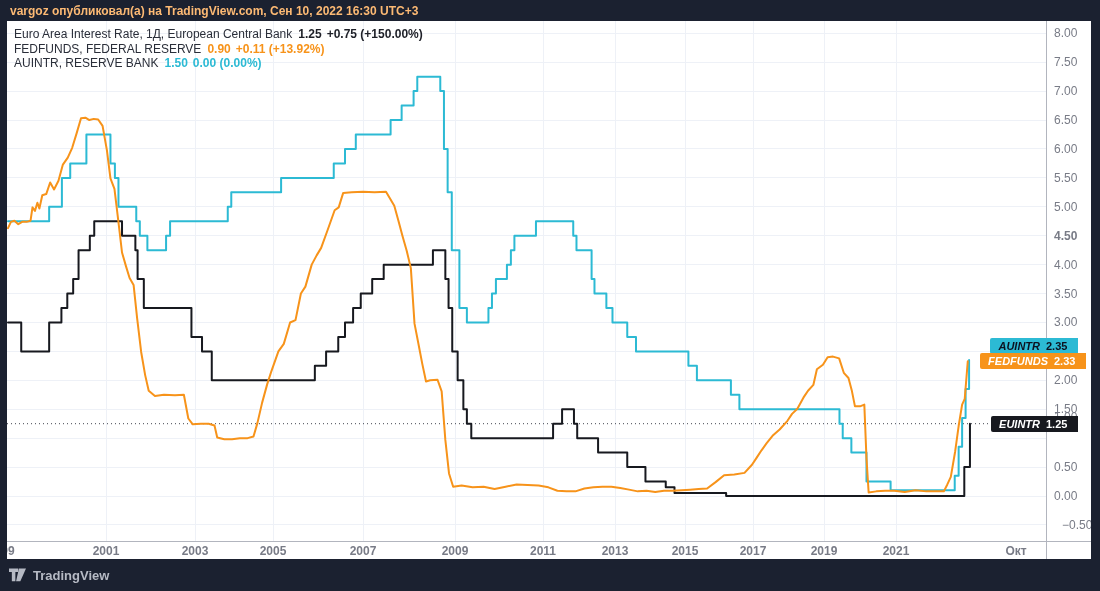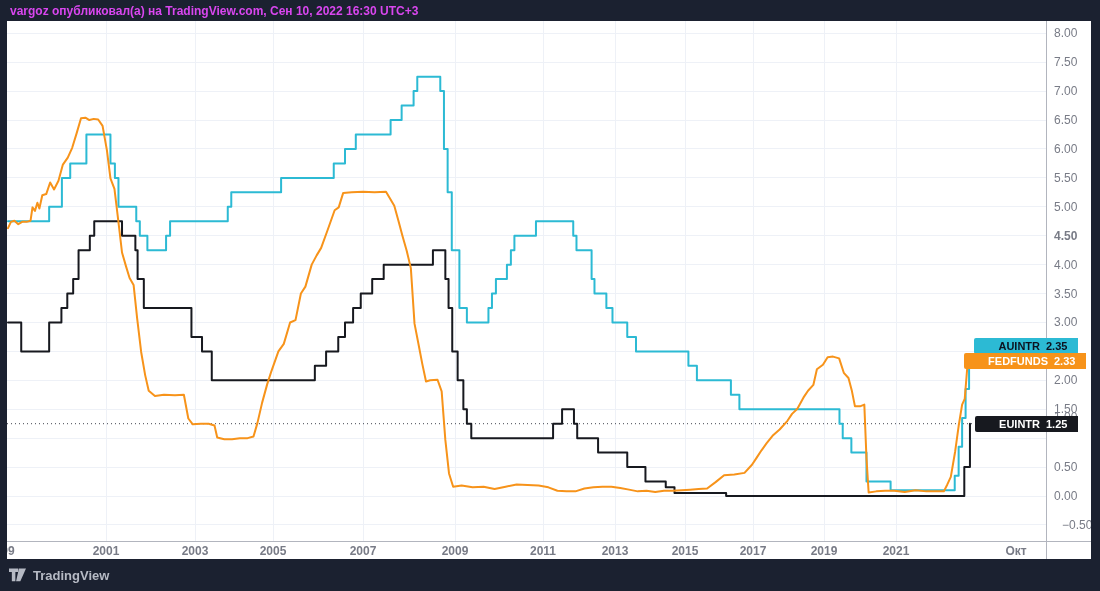--- a/index.html
+++ b/index.html
@@ -1,38 +1,38 @@
 <!DOCTYPE html>
 <html><head>
 <meta charset="utf-8">
 <style>
   html,body{margin:0;padding:0}
   body{width:1100px;height:591px;position:relative;overflow:hidden;
        font-family:"Liberation Sans",sans-serif;background:#ffffff;}
   .darkbar{position:absolute;background:#1b2130;}
   #topbar{left:0;top:0;width:1100px;height:21px;display:flex;align-items:center;z-index:6;}
-  #topbar .pubtext{color:#d946ef;font-size:12px;font-weight:600;margin-left:10px;white-space:nowrap;}
+  #topbar .pubtext{color:#fdba74;font-size:12px;font-weight:600;margin-left:10px;white-space:nowrap;}
   #leftstrip{left:0;top:21px;width:7px;height:538px;z-index:5;}
   #rightstrip{left:1091px;top:21px;width:9px;height:538px;z-index:5;}
   #botbar{left:0;top:559px;width:1100px;height:32px;display:flex;align-items:center;z-index:6;}
   #botbar .brand{color:#b6bac4;font-size:13px;font-weight:700;margin-left:7px;}
   #botbar .tvlogo{margin-left:9px;display:flex;align-items:center;}
   #chartsvg{position:absolute;left:0;top:0;z-index:1;}
   .ylabel{position:absolute;left:1054px;width:40px;font-size:12px;color:#787b86;
           transform:translateY(-50%);text-align:left;z-index:2;}
   .xlabel{position:absolute;top:544px;font-size:12px;font-weight:600;color:#787b86;
           transform:translateX(-50%);white-space:nowrap;z-index:2;}
   #legend{position:absolute;left:14px;top:27px;z-index:4;font-size:12px;line-height:14.5px;white-space:nowrap;}
   .lrow{display:block;}
   .lname{color:#2a2e39;font-weight:500;}
   .lval{font-weight:600;margin-left:6px;}
   .lchg{font-weight:600;margin-left:5px;}
   .pricetag{position:absolute;height:16px;display:flex;z-index:3;transform:translateY(-50%);
             font-size:11px;font-weight:700;line-height:16px;}
-  .pricetag .tname{border-radius:2px 0 0 2px;padding:0 6px 0 24px;text-align:center;}
+  .pricetag .tname{border-radius:2px 0 0 2px;padding:0 6px 0 8px;text-align:center;font-style:italic;}
   .pricetag .tval{width:32px;text-align:left;}
   #yaxis-zone{position:absolute;left:1046px;top:21px;width:45px;height:520px;z-index:2;}
   #xaxis-zone{position:absolute;left:7px;top:541px;width:1084px;height:18px;z-index:2;}
 </style>
 </head>
 <body>
 
 <svg id="chartsvg" width="1100" height="591">
     <line x1="7" y1="33.27999999999997" x2="1046" y2="33.27999999999997" stroke="#eef1f7" stroke-width="1" shape-rendering="crispEdges"></line>
     <line x1="7" y1="62.19999999999999" x2="1046" y2="62.19999999999999" stroke="#eef1f7" stroke-width="1" shape-rendering="crispEdges"></line>
@@ -75,20 +75,29 @@
 <div id="xaxis-zone"></div>
 
 <div id="topbar" class="darkbar">
   <span class="pubtext">vargoz опубликовал(а) на TradingView.com, Сен 10, 2022 16:30 UTC+3</span>
 </div>
 
 <div id="leftstrip" class="darkbar"></div>
 <div id="rightstrip" class="darkbar"></div>
 
 <div id="legend">
+  <div class="lrow">
+    <span class="lname">Euro Area Interest Rate, 1Д, European Central Bank</span><span class="lval" style="color: rgb(29, 31, 39);">1.25</span><span class="lchg" style="color: rgb(29, 31, 39);">+0.75 (+150.00%)</span>
+  </div>
+  <div class="lrow">
+    <span class="lname">FEDFUNDS, FEDERAL RESERVE</span><span class="lval" style="color: rgb(247, 147, 26);">0.90</span><span class="lchg" style="color: rgb(247, 147, 26);">+0.11 (+13.92%)</span>
+  </div>
+  <div class="lrow">
+    <span class="lname">AUINTR, RESERVE BANK</span><span class="lval" style="color: rgb(44, 186, 212);">1.50</span><span class="lchg" style="color: rgb(44, 186, 212);">0.00 (0.00%)</span>
+  </div>
 </div>
 
 <div id="botbar" class="darkbar">
   <span class="tvlogo">
     <svg width="17" height="15" viewBox="0 0 24 20">
       <path fill="#b6bac4" d="M0 0h13v5H9v13H4V5H0z"></path>
       <path fill="#b6bac4" d="M14 0h10l-8 18h-6z"></path>
     </svg>
   </span>
   <span class="brand">TradingView</span>

